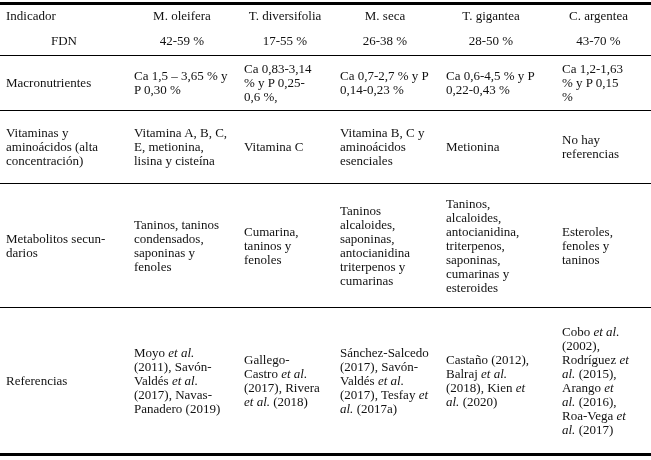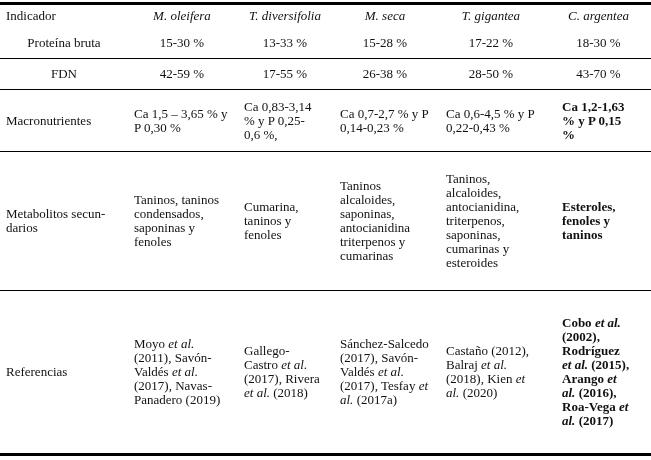--- a/index.html
+++ b/index.html
@@ -32,30 +32,30 @@
     padding: 1px 0;
     word-wrap: break-word;
   }
   
   th:first-child, td:first-child {
     text-align: left;
     padding-left: 6px;
     padding-right: 6px;
   }
   
-  th.sp { font-style: italic; text-align: center; margin-top: 44px; }
+  th.sp { text-align: center; margin-top: 44px; }
   
   tr.r-center td { text-align: center; }
   
   tr.r-left td { text-align: left; }
   tr.r-left td:nth-child(2) { padding-left: 6px;  padding-right: 8px; }
   tr.r-left td:nth-child(3) { padding-left: 8px;  padding-right: 14px; }
   tr.r-left td:nth-child(4) { padding-left: 6px;  padding-right: 7px; }
   tr.r-left td:nth-child(5) { padding-left: 10px; padding-right: 6px; }
-  tr.r-left td:nth-child(6) { padding-left: 16px; padding-right: 21px; font-weight: bold; }
+  tr.r-left td:nth-child(6) { padding-left: 16px; padding-right: 21px; }
   
   tr.h-head  { height: 24px; }
   tr.h-24    { height: 24px; }
   tr.h-15    { height: 15px; }
   tr.h-47    { height: 47px; }
   tr.h-63    { height: 63px; }
   tr.h-107   { height: 107px; }
   tr.h-ref   { height: 126px; }
   i { font-style: italic; }
 </style>
@@ -76,42 +76,42 @@
       <th>Indicador</th>
       <th class="sp">M. oleifera</th>
       <th class="sp">T. diversifolia</th>
       <th class="sp">M. seca</th>
       <th class="sp">T. gigantea</th>
       <th class="sp">C. argentea</th>
     </tr>
   </thead>
   <tbody>
     <tr class="r-center h-24">
-      <td>Proteína bruta</td>
-      <td>15-30 %</td>
-      <td>13-33 %</td>
-      <td>15-28 %</td>
-      <td>17-22 %</td>
-      <td>18-30 %</td>
-    </tr>
-    <tr class="r-center h-24">
       <td>FDN</td>
       <td>42-59 %</td>
       <td>17-55 %</td>
       <td>26-38 %</td>
       <td>28-50 %</td>
       <td>43-70 %</td>
     </tr>
     <tr class="r-left h-47">
       <td>Macronutrientes</td>
       <td>Ca 1,5 – 3,65 % y P 0,30 %</td>
       <td>Ca 0,83-3,14 % y P 0,25-0,6 %,</td>
       <td>Ca 0,7-2,7 % y P 0,14-0,23 %</td>
       <td>Ca 0,6-4,5 % y P 0,22-0,43 %</td>
       <td>Ca 1,2-1,63 % y P 0,15 %</td>
+    </tr>
+    <tr class="r-left h-63">
+      <td>Vitaminas y aminoácidos (alta concentración)</td>
+      <td>Vitamina A, B, C, E, metionina, lisina y cisteína</td>
+      <td>Vitamina C</td>
+      <td>Vitamina B, C y aminoácidos esenciales</td>
+      <td>Metionina</td>
+      <td>No hay referencias</td>
     </tr>
     <tr class="r-left h-107">
       <td>Metabolitos secun-darios</td>
       <td>Taninos, taninos condensados, saponinas y fenoles</td>
       <td>Cumarina, taninos y fenoles</td>
       <td>Taninos alcaloides, saponinas, antocianidina triterpenos y cumarinas</td>
       <td>Taninos, alcaloides, antocianidina, triterpenos, saponinas, cumarinas y esteroides</td>
       <td>Esteroles, fenoles y taninos</td>
     </tr>
     <tr class="r-left h-ref">

